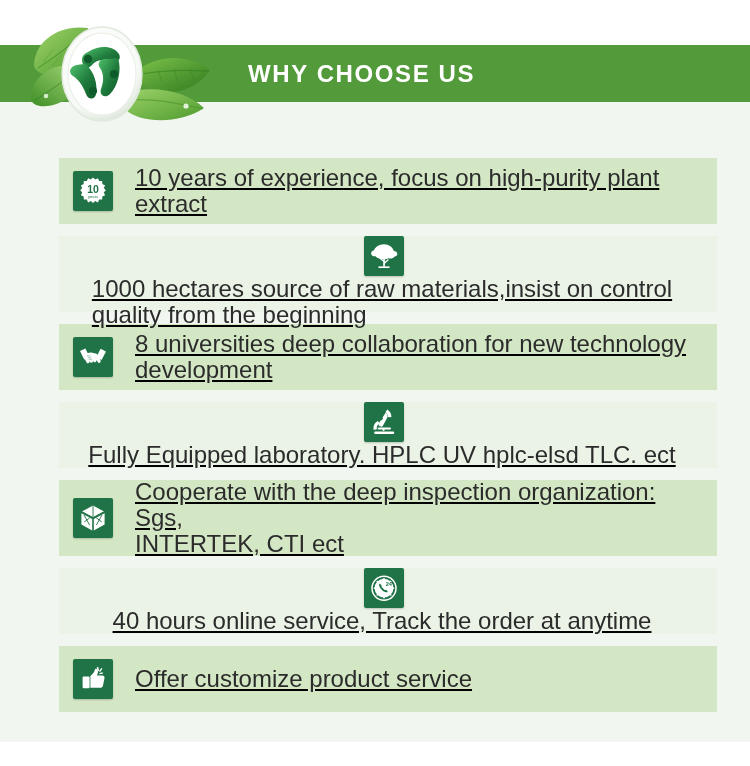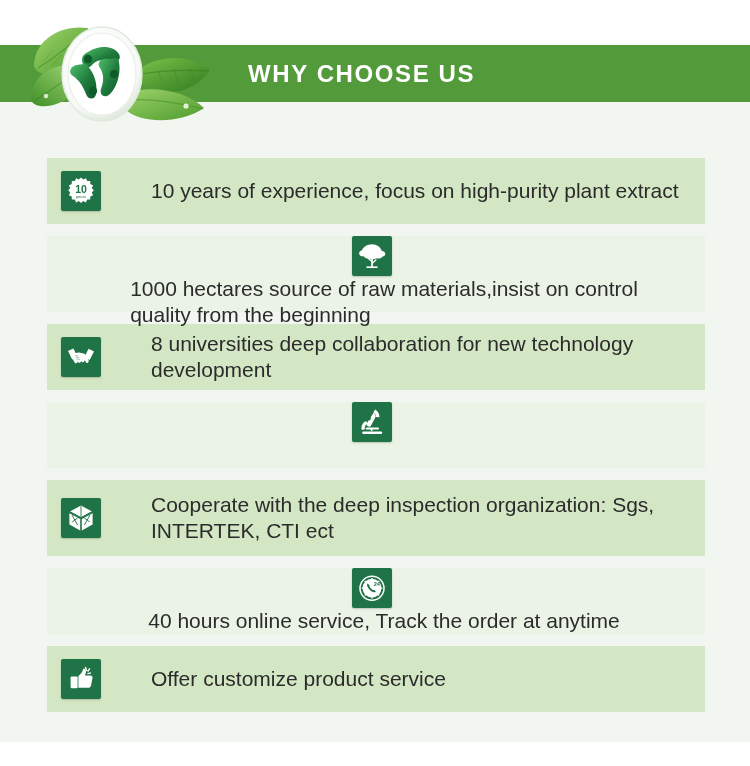--- a/index.html
+++ b/index.html
@@ -68,23 +68,24 @@
     left: 26px;
     top: 14px;
     width: 200px;
     height: 112px;
   }
   .logo svg { display: block; }
 
   
   .list {
     position: absolute;
-    left: 47px;
+    left: 59px;
     top: 158px;
     width: 658px;
+    text-decoration: underline;
   }
   .row {
     display: flex;
     align-items: center;
     width: 658px;
     margin-bottom: 12px;
     box-sizing: border-box;
   }
   .row.shade-a { background: #d3e7c4; }
   .row.shade-b { background: #eaf3e6; flex-direction: column; }
@@ -102,25 +103,24 @@
     display: flex;
     align-items: center;
     justify-content: center;
     box-shadow: 0 1px 2px rgba(0,0,0,0.20);
   }
   .icon-box svg { display: block; }
 
   .row-text {
     flex: 1 1 auto;
     color: #2b2b2b;
-    font-size: 21px;
+    font-size: 24px;
     line-height: 26px;
     padding-right: 12px;
     white-space: pre-line;
-    margin-left: 28px;
   }
 
   
   .bottom-white {
     position: absolute;
     left: 0;
     top: 742px;
     width: 750px;
     height: 24px;
     background: #ffffff;
@@ -255,20 +255,21 @@
           <path d="M18.2 2.6 C21.0 4.2 22.6 7.2 22.4 10.2 L19.0 10.0 C19.0 8.0 18.0 6.2 16.4 5.2 Z" fill="#ffffff"></path>
           <path d="M16.6 5.8 C18.0 6.8 18.8 8.4 18.6 10.0 L13.8 19.0 C13.4 19.8 12.4 20.0 11.7 19.6
                    L10.2 18.7 C9.5 18.3 9.3 17.3 9.7 16.6 Z" fill="#ffffff"></path>
           <circle cx="12.0" cy="11.6" r="1.8" fill="#1f7346"></circle>
           <path d="M9.0 14.0 C5.6 15.6 3.8 19.4 4.8 23.0 L7.9 22.2 C7.3 19.9 8.4 17.5 10.4 16.4 Z" fill="#ffffff"></path>
           <rect x="8.6" y="20.4" width="13.4" height="2.0" rx="1" fill="#ffffff"></rect>
           <rect x="5.2" y="24.4" width="20.0" height="2.6" rx="1.2" fill="#ffffff"></rect>
           <circle cx="14.6" cy="22.8" r="1.1" fill="#ffffff"></circle>
         </svg>
       </div>
+      <div class="row-text">Fully Equipped laboratory. HPLC UV hplc-elsd TLC. ect</div>
     </div>
 
     <div class="row shade-a h2">
       <div class="icon-box">
         <svg width="30" height="30" viewBox="0 0 30 30">
           <path d="M15 2.6 L26.2 8.6 L15 14.6 L3.8 8.6 Z" fill="#ffffff"></path>
           <path d="M3.4 10.2 L14.2 16.0 L14.2 27.4 L3.4 21.6 Z" fill="#ffffff"></path>
           <path d="M26.6 10.2 L15.8 16.0 L15.8 27.4 L26.6 21.6 Z" fill="#ffffff"></path>
           <path d="M15 2.6 L15 14.6" stroke="#1f7346" stroke-width="0.9"></path>
           <path d="M3.8 8.6 L15 14.6 L26.2 8.6" stroke="#1f7346" stroke-width="0.9" fill="none"></path>

